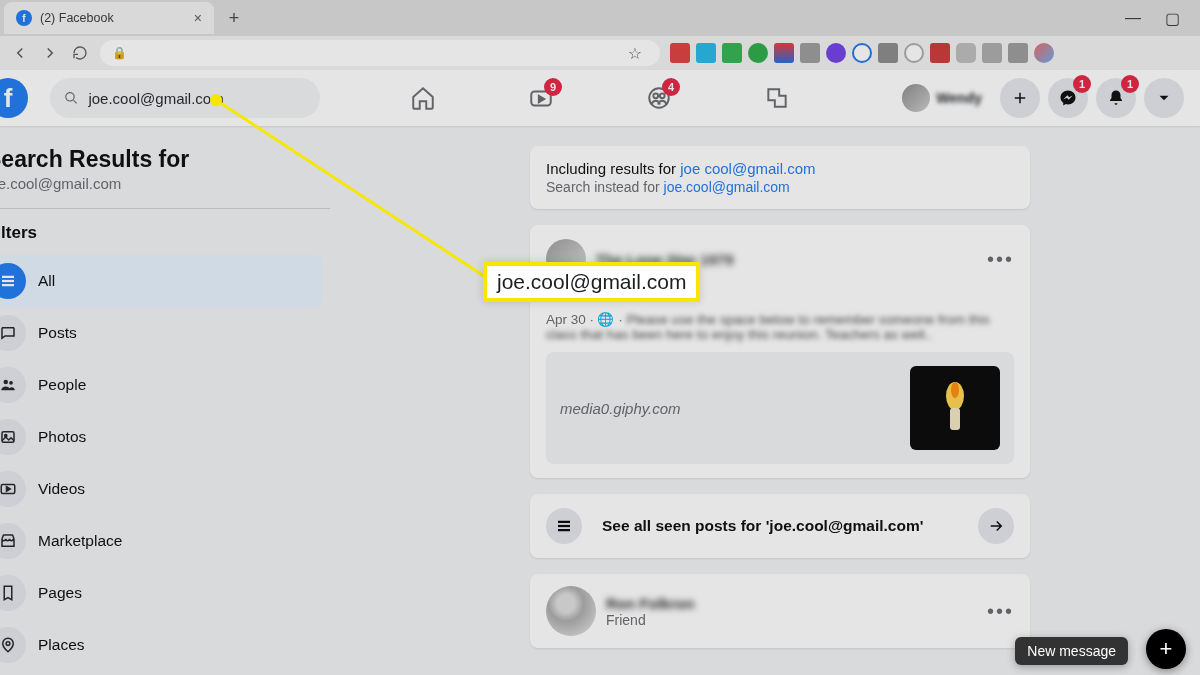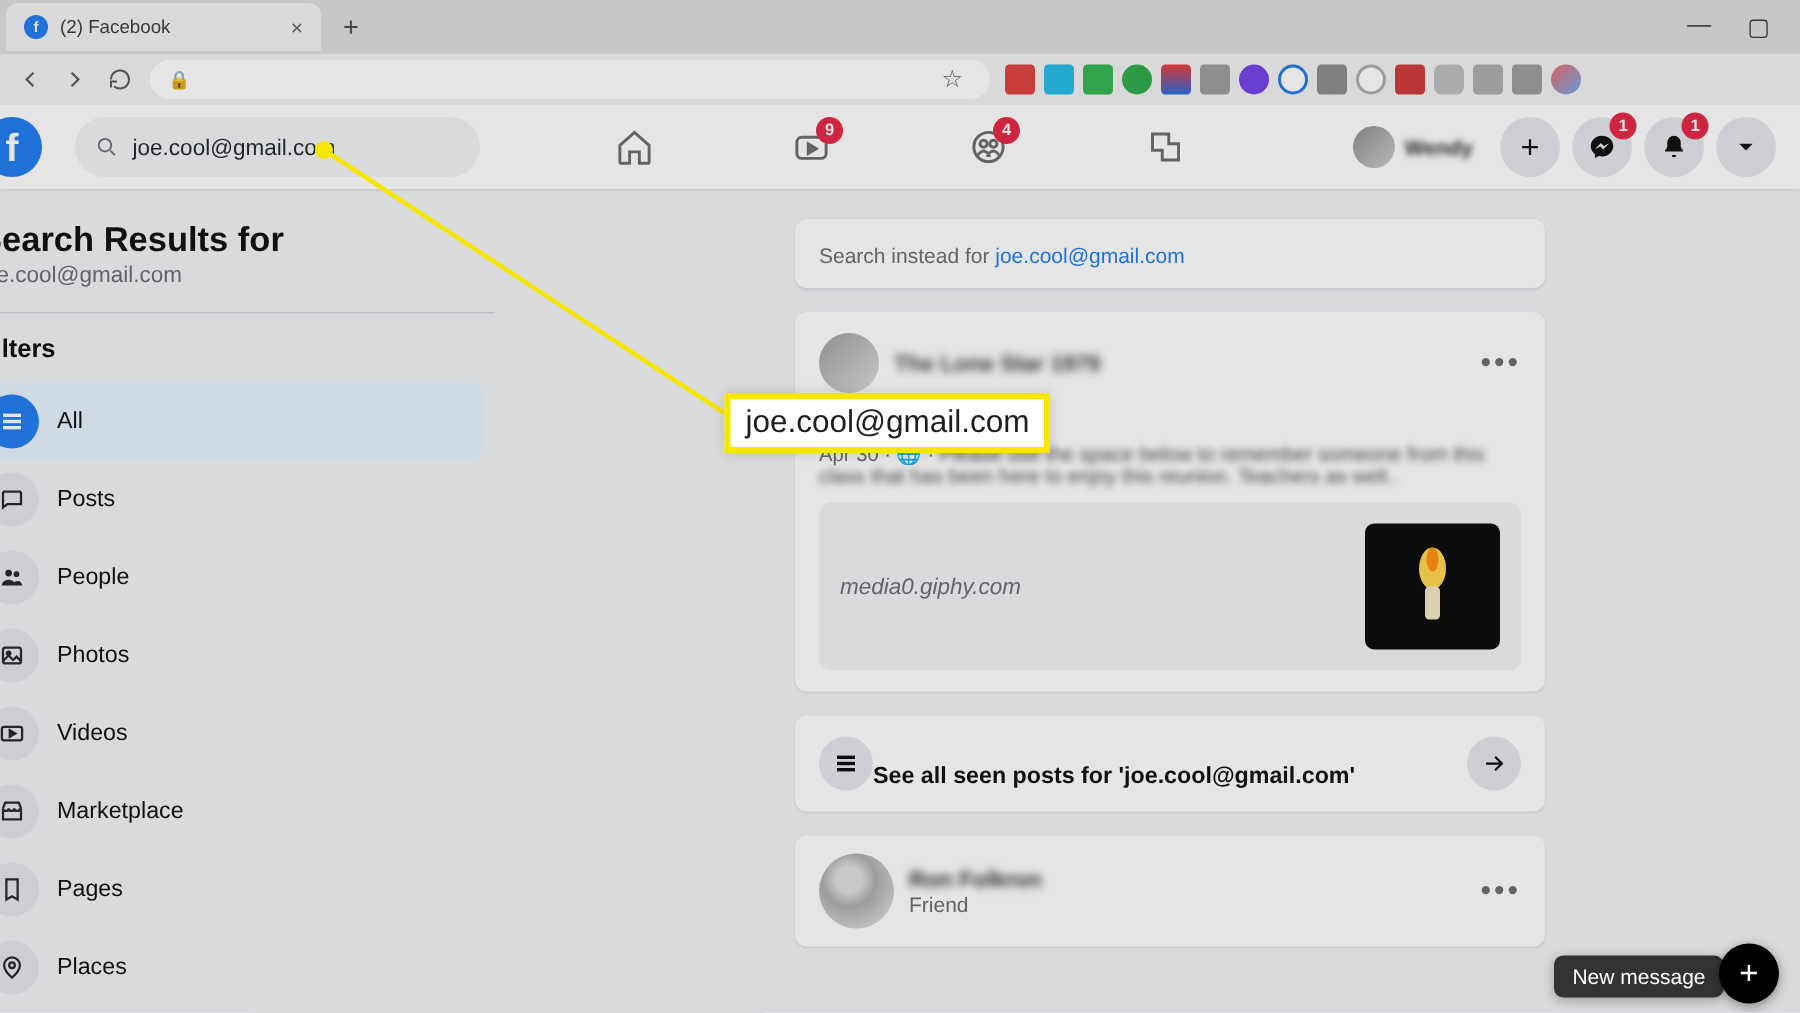--- a/index.html
+++ b/index.html
@@ -67,32 +67,32 @@
 .post-meta .blurtxt { filter: blur(2.5px); color: #444; }
 .link-preview { margin-top: 10px; background: #f0f2f5; border-radius: 8px; display:flex; align-items:center; padding: 14px; gap: 12px; justify-content: space-between; }
 .link-preview .txt { font-size: 15px; color: #65676b; font-style: italic; }
 .link-preview .thumb { width: 90px; height: 84px; background: #000; border-radius: 6px; display:flex; align-items:center; justify-content:center; }
 .reactions { display:flex; align-items:center; margin-top: 10px; font-size: 14.5px; color: #65676b; }
 .reactions .icons { display:flex; margin-right: 8px; }
 .reactions .ri { width: 18px; height: 18px; border-radius: 50%; border: 2px solid #fff; margin-left: -4px; }
 .reactions .blurtxt { filter: blur(2.5px); flex: 1; }
 .reactions .comments { white-space: nowrap; }
 
-.see-all { display:flex; align-items:flex-end; gap: 0; }
+.see-all { display:flex; align-items:center; gap: 20px; }
 .see-all .ic { width: 36px; height: 36px; border-radius: 50%; background: #e4e6eb; display:flex; align-items:center; justify-content:center; }
 .see-all .arrow { margin-left: auto; width: 36px; height: 36px; border-radius: 50%; background: #e4e6eb; display:flex; align-items:center; justify-content:center; }
 .see-all .label { font-size: 15.5px; font-weight: 600; color: #050505; }
 
 .overlay-dark { position: absolute; inset: 0; background: rgba(80,80,80,0.15); pointer-events: none; }
 
 
 .annot-svg { position: absolute; inset: 0; pointer-events: none; }
 .highlight-box { position: absolute; background: #fff; border: 4px solid #f7e700; padding: 4px 10px; font-size: 21px; color: #1c1e21; box-shadow: 0 0 8px rgba(0,0,0,0.15);}
 
-.newmsg { position: absolute; right: 51px; bottom: 10px; background: #333; color: #fff; font-size: 14px; padding: 6px 12px; border-radius: 6px; box-shadow: 0 2px 8px rgba(0,0,0,0.3); }
+.newmsg { position: absolute; right: 72px; bottom: 10px; background: #333; color: #fff; font-size: 14px; padding: 6px 12px; border-radius: 6px; box-shadow: 0 2px 8px rgba(0,0,0,0.3); }
 .newmsg-plus { position: absolute; right: 14px; bottom: 6px; width: 40px; height: 40px; border-radius: 50%; background: #000; color: #fff; display:flex; align-items:center; justify-content:center; font-size: 22px; box-shadow: 0 2px 8px rgba(0,0,0,0.4); }
 
 .friend-card { display: flex; align-items: center; gap: 10px; }
 .friend-card .av2 { width: 50px; height: 50px; border-radius: 50%; background: radial-gradient(circle at 40% 35%, #ddd 20%, #aaa 40%, #eee 100%); }
 .friend-card .name { filter: blur(3px); font-weight: 600; font-size: 15px; color: #222; }
 .friend-card .sub { font-size: 14px; color: #65676b; }
 .friend-card .dots { margin-left: auto; color: #65676b; font-size: 20px; letter-spacing: 2px; }
 </style>
 </head>
 <body>
@@ -293,20 +293,21 @@
             <path d="M12 21s-7-6-7-11a7 7 0 0 1 14 0c0 5-7 11-7 11z"></path>
             <circle cx="12" cy="10" r="2.5"></circle>
           </svg>
         </span>
       <span>Places</span>
     </div>
   </div>
 
   <div class="content">
     <div class="card">
+      <div class="inc"><span>Including results for </span><a>joe cool@gmail.com</a></div>
       <div class="alt"><span>Search instead for </span><a>joe.cool@gmail.com</a></div>
     </div>
 
     <div class="card">
       <div class="post-head">
         <div class="av"></div>
         <span class="blur">The Lone Star 1979</span>
         <span class="dots">•••</span>
       </div>
       <div class="post-meta">

